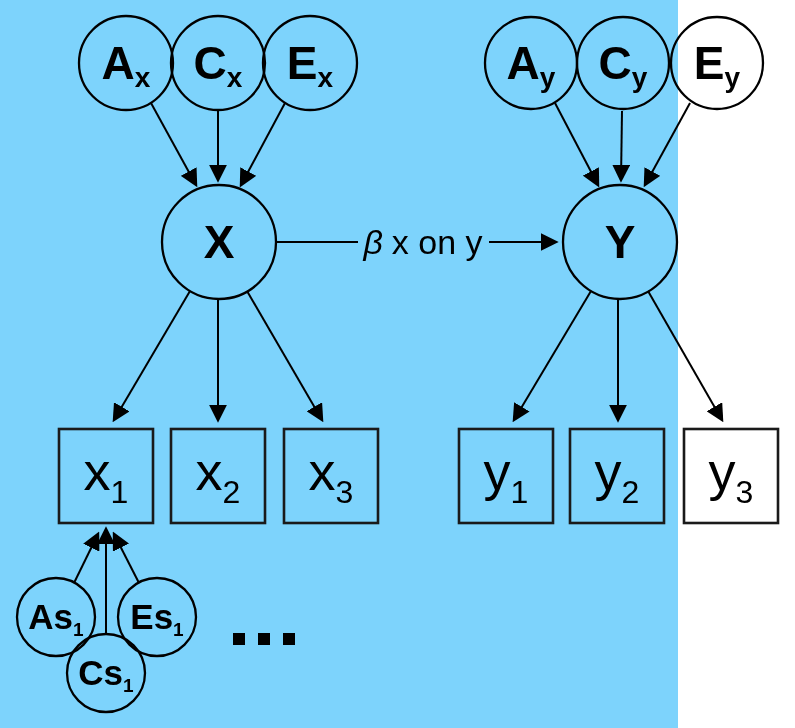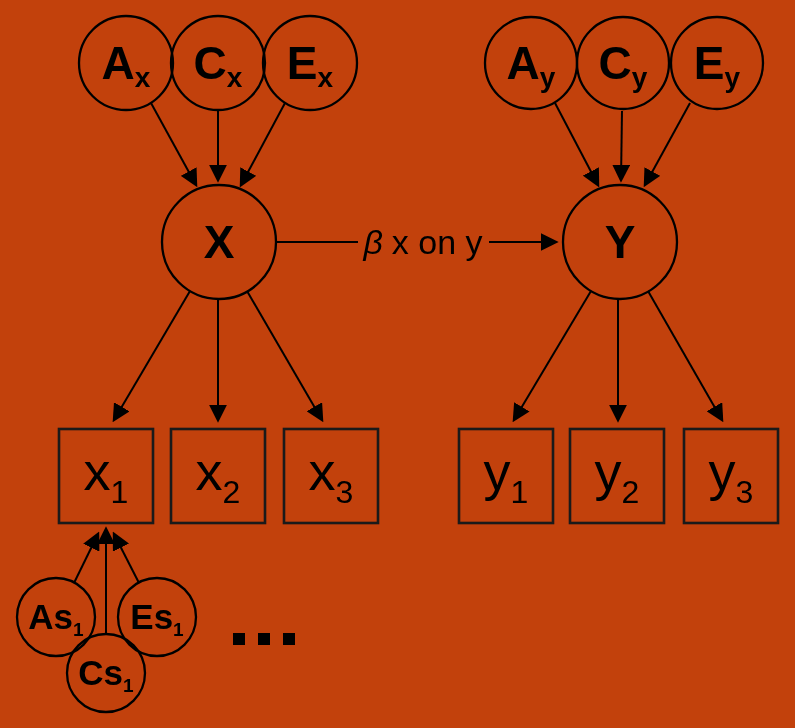--- a/index.html
+++ b/index.html
@@ -1,23 +1,23 @@
 <!DOCTYPE html>
 <html><head>
 <meta charset="utf-8">
 <style>
   html, body {
     margin: 0;
     padding: 0;
     background: #ffffff;
   }
   .canvas-wrap {
-    width: 795px;
+    width: 678px;
     height: 728px;
-    background: #c2410c;
+    background: #7dd3fc;
     position: relative;
   }
   svg {
     display: block;
   }
   .shape {
     fill: none;
     stroke: #000000;
     stroke-width: 2.3;
   }

